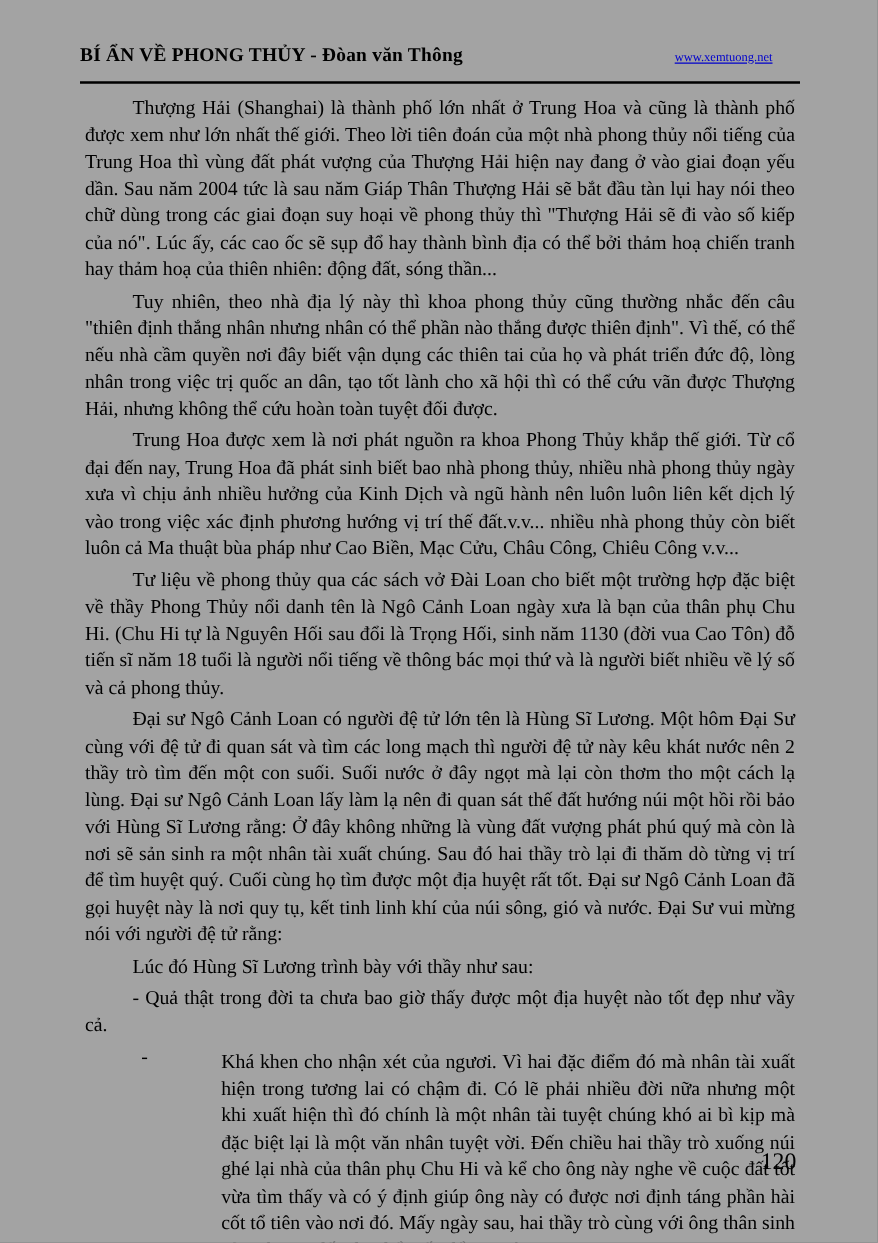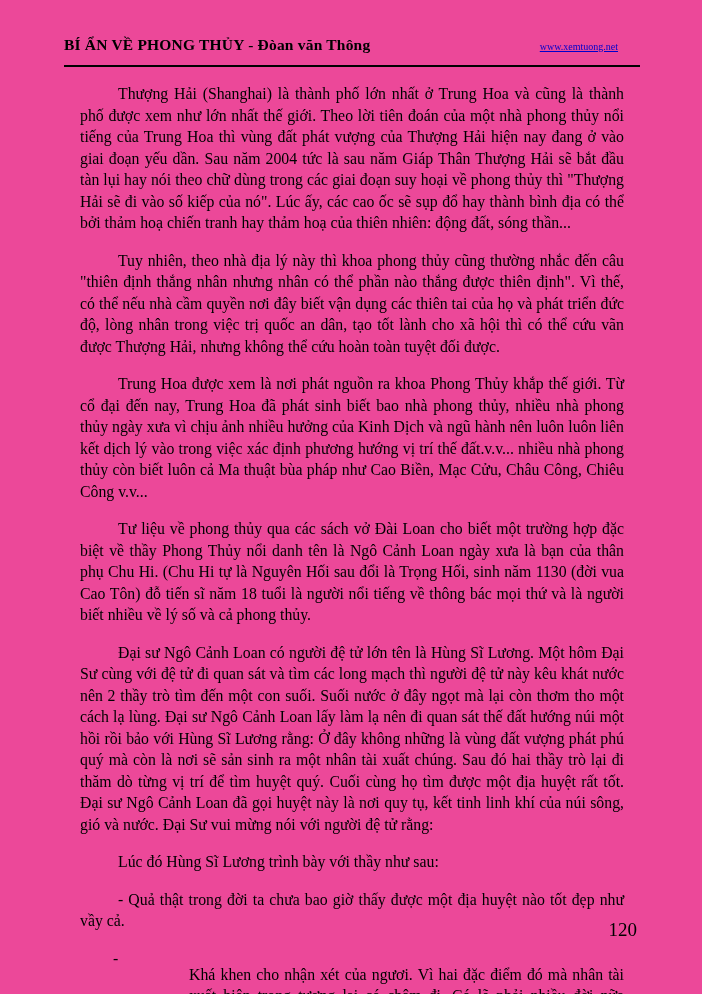--- a/index.html
+++ b/index.html
@@ -1,19 +1,19 @@
 <!DOCTYPE html>
 <html><head>
 <meta charset="utf-8">
 <style>
   html,body { margin:0; padding:0; background:#888; }
   .page {
     width:702px; height:994px;
     margin:0 auto;
-    background:#ec4899;
+    background:#a3a3a3;
     color:#000;
     font-family:"Liberation Serif", serif;
     position:relative;
     box-sizing:border-box;
     padding:36px 62px 0 64px;
     overflow:hidden;
   }
   .header {
     display:flex;
     justify-content:space-between;
@@ -34,21 +34,21 @@
     margin-right:22px;
     cursor:pointer;
     white-space:nowrap;
   }
   .content {
     margin-top:9px;
     font-size:15.8px;
     line-height:21.5px;
     text-align:justify;
   }
-  .content p { margin:16px; text-indent:38px; }
+  .content p { margin:4px; text-indent:38px; }
   .section-heading {
     font-weight:bold;
     margin-top:21px !important;
   }
   .list-row {
     display:flex;
     padding-left:49px;
   }
   .list-bullet {
     flex:0 0 60px;

